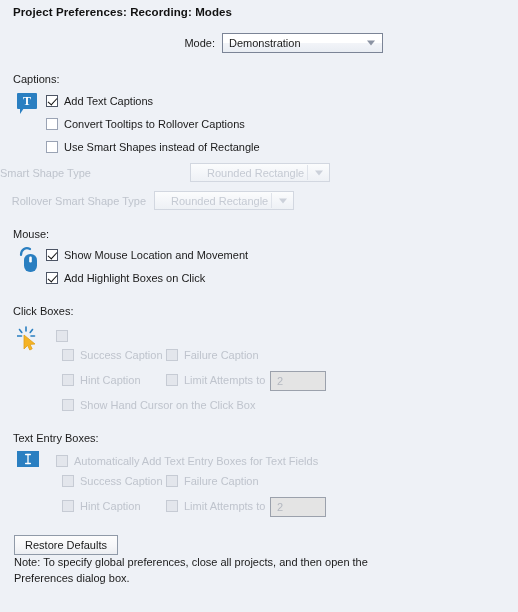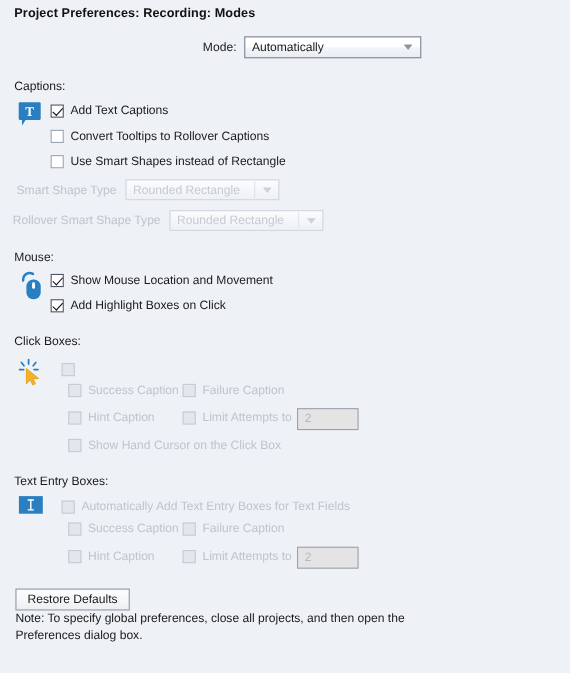--- a/index.html
+++ b/index.html
@@ -140,21 +140,21 @@
   }
   .combo-disabled {
     position: relative;
     width: 140px;
     height: 19px;
     box-sizing: border-box;
     border: 1px solid #d2d7e0;
     background: linear-gradient(to bottom, #fbfcfd 0%, #f4f6f9 52%, #eef1f5 100%);
     display: flex;
     align-items: center;
-    padding-left: 6px;
+    padding-left: 16px;
     font-size: 11px;
     color: #c5cad3;
   }
   .combo-disabled .dsep {
     position: absolute;
     right: 21px;
     top: 1px;
     bottom: 1px;
     width: 1px;
     background: #dfe3ea;
@@ -254,21 +254,21 @@
   }
 </style>
 </head>
 <body>
 
 <div class="page-title">Project Preferences: Recording: Modes</div>
 
 <div class="mode-row">
   <span class="mode-label">Mode:</span>
   <div class="combo">
-    <span>Automatically</span>
+    <span>Demonstration</span>
     <span class="combo-arrow"></span>
   </div>
 </div>
 
 <div class="section-label" style="top:73px;">Captions:</div>
 
 <div class="icon-slot" style="top:93px;">
   <div class="icon-caption">
     <div class="bubble"></div>
     <div class="tail"></div>
@@ -284,21 +284,21 @@
 <div class="chk-row" style="left:46px; top:118px;">
   <span class="cb"></span>
   <span class="chk-label">Convert Tooltips to Rollover Captions</span>
 </div>
 
 <div class="chk-row" style="left:46px; top:141px;">
   <span class="cb"></span>
   <span class="chk-label">Use Smart Shapes instead of Rectangle</span>
 </div>
 
-<div class="lbl-combo-row" style="left:0px; top:163px; width:330px; justify-content:flex-start;margin-left:15px;">
+<div class="lbl-combo-row" style="left:0px; top:163px; width:330px; justify-content:space-between;">
   <span class="lc-label disabled-text">Smart Shape Type</span>
   <div class="combo-disabled">
     <span>Rounded Rectangle</span>
     <span class="dsep"></span>
     <span class="combo-arrow"></span>
   </div>
 </div>
 
 <div class="lbl-combo-row" style="left:0px; top:191px; width:294px; justify-content:flex-end;">
   <span class="lc-label disabled-text">Rollover Smart Shape Type</span>

